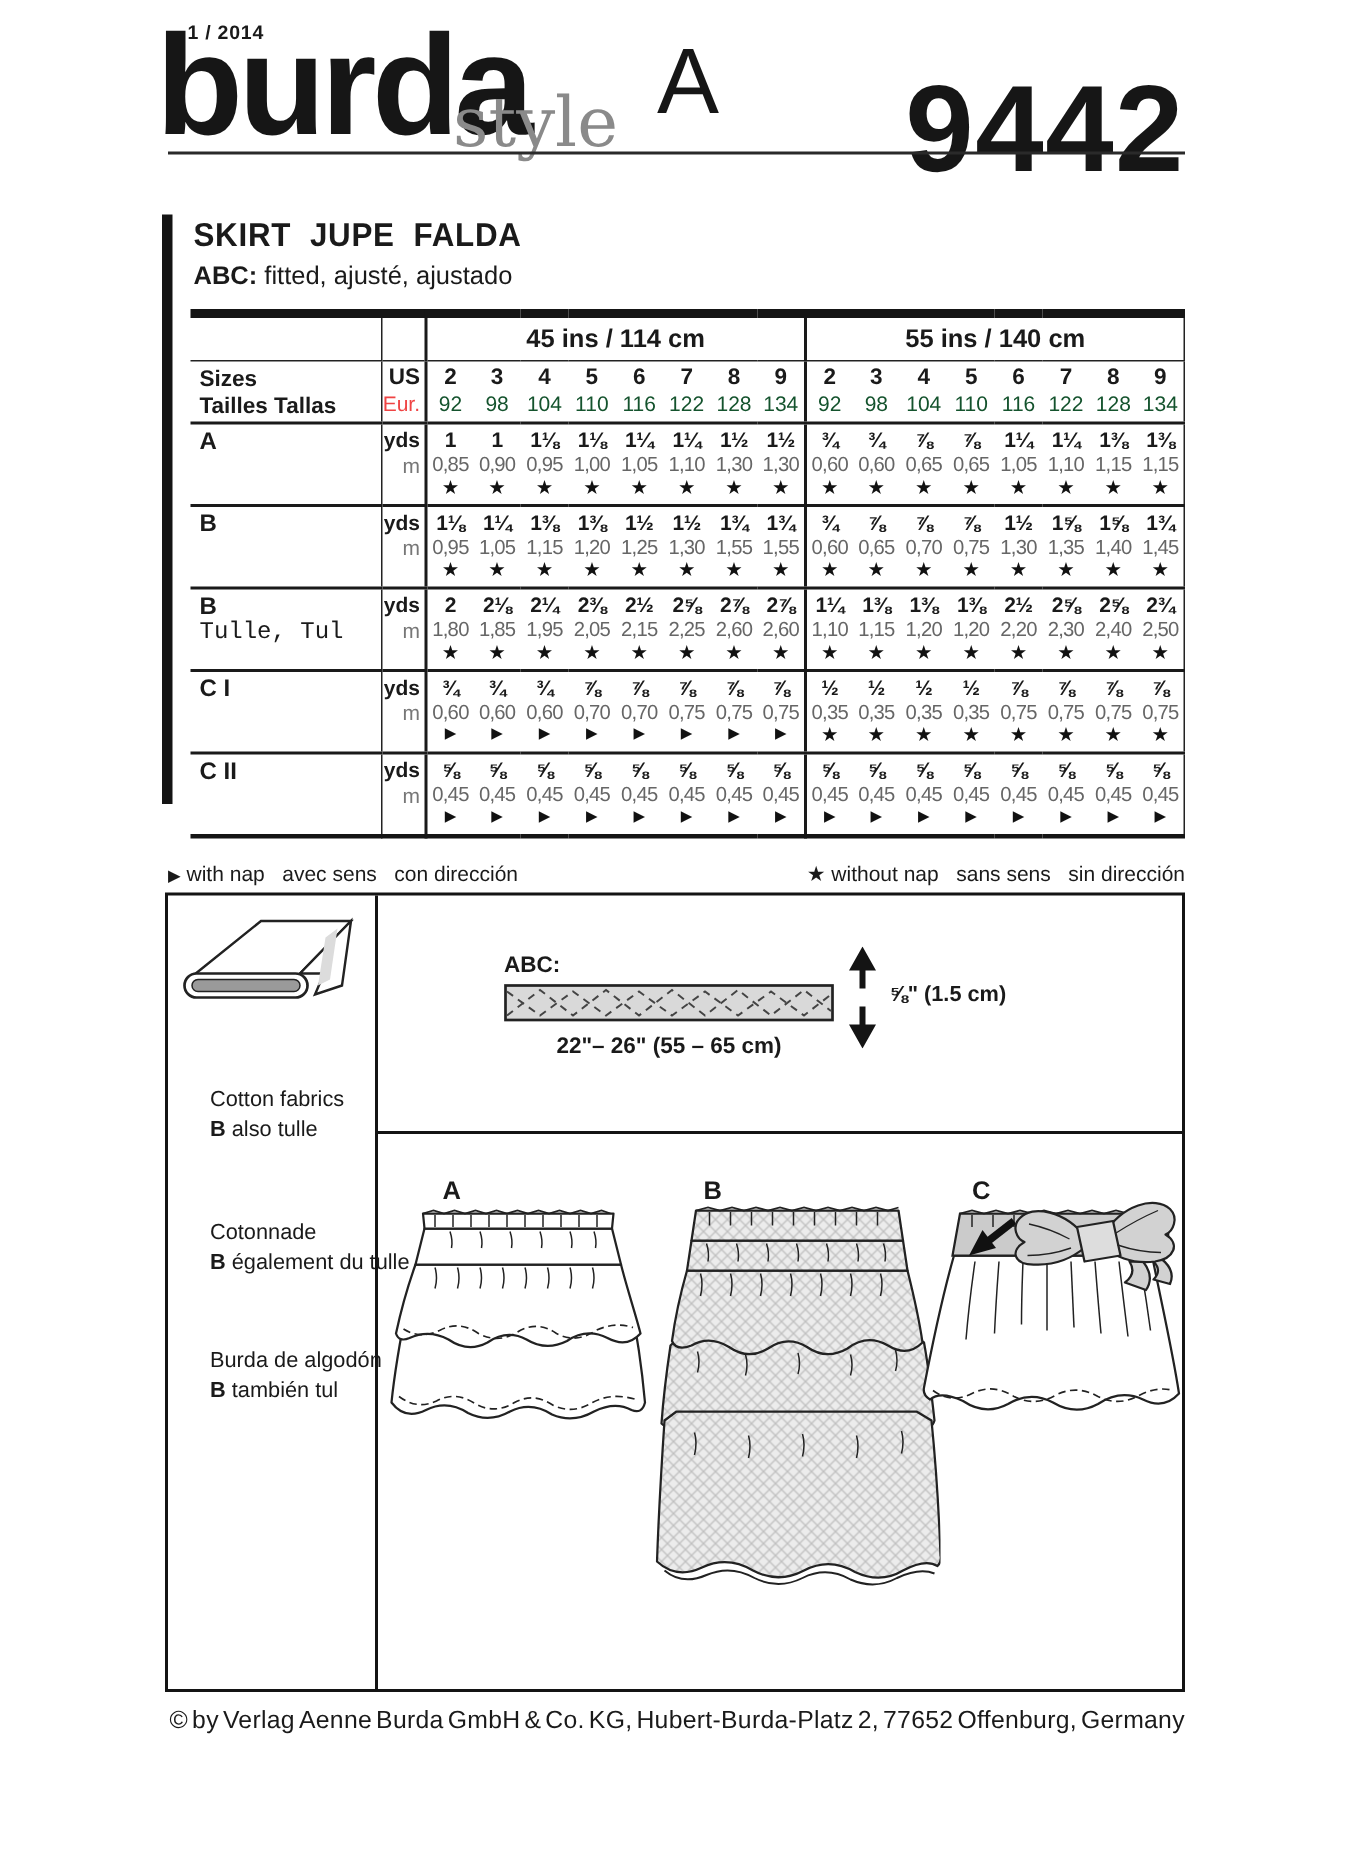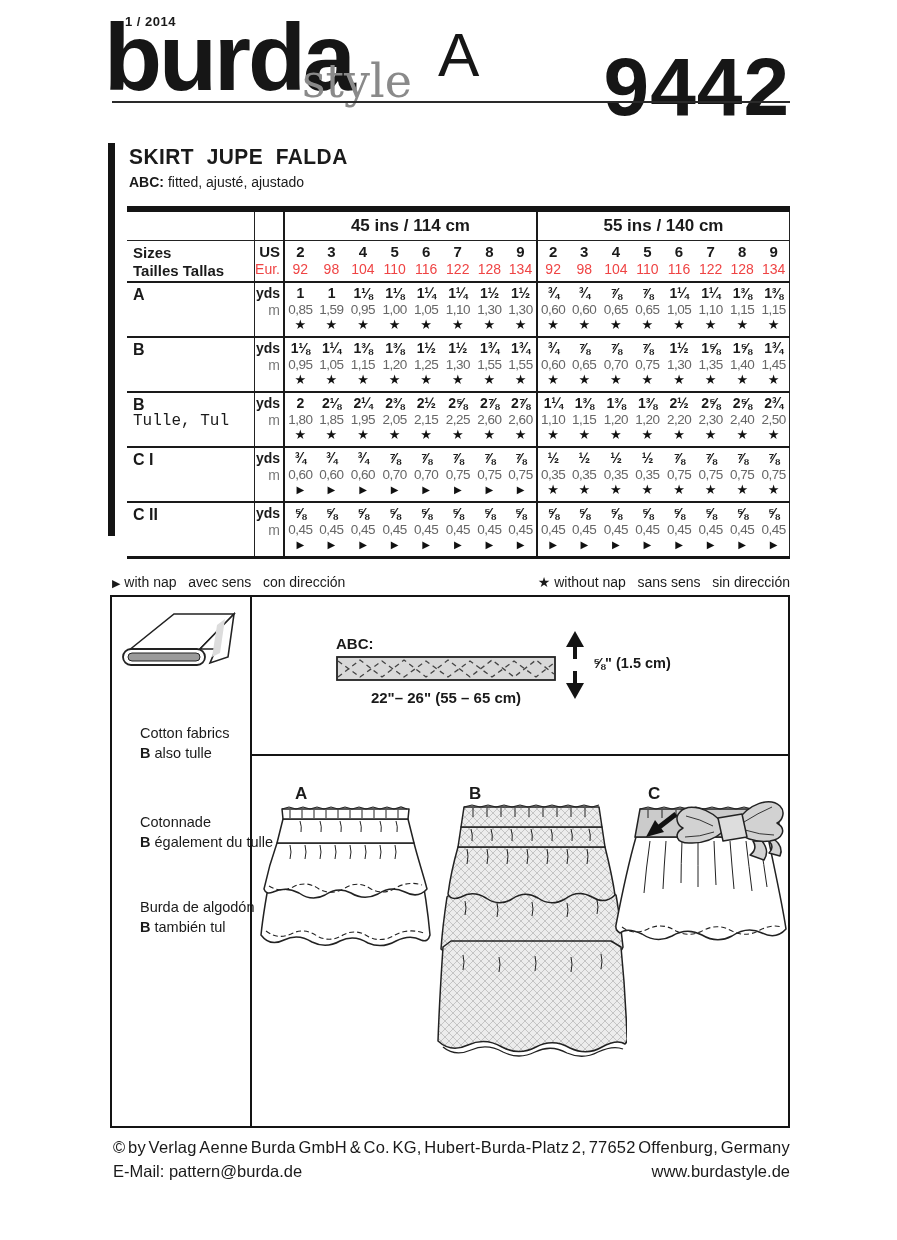--- a/index.html
+++ b/index.html
@@ -12,40 +12,40 @@
   .brand{left:104px;top:10px;font-size:95px;font-weight:bold;letter-spacing:-3px;line-height:95px;color:#161616;}
   .brand-sub{left:302px;top:58px;font-family:"DejaVu Serif",serif;font-size:46px;color:#8a8a8a;line-height:46px;}
   .view-letter{left:438px;top:22px;font-size:62px;line-height:66px;font-weight:400;color:#161616;}
   .pattern-number{right:107px;top:12px;font-size:82px;line-height:86px;font-weight:bold;letter-spacing:1px;color:#161616;margin-top:32px;}
   .header-rule{left:112px;top:101px;width:678px;height:2px;background:#2a2a2a;}
 
   
   .left-bar{left:108px;top:143px;width:7px;height:393px;background:#141414;}
   .garment-title{left:129px;top:144px;font-size:22px;font-weight:bold;letter-spacing:.5px;white-space:pre;
                  transform:scaleX(.95);transform-origin:left top;}
-  .views-line{left:129px;top:174px;font-size:14px;white-space:pre;}
+  .views-line{left:129px;top:174px;font-size:17px;white-space:pre;}
   .views-line b{font-weight:bold;}
 
   
   .table-wrap{left:127px;top:206px;}
   #size-table{border-collapse:collapse;table-layout:fixed;width:663px;
               border-top:6px solid #151515;border-bottom:3px solid #151515;border-right:1.5px solid #222;}
   #size-table td{padding:0;vertical-align:top;text-align:center;overflow:hidden;}
   #size-table tr.hdr1 td{height:25px;border-bottom:1.5px solid #222;}
   #size-table tr.hdr2 td{height:37px;border-bottom:2.5px solid #1a1a1a;}
   #size-table tr.drow td{height:50px;border-bottom:2.5px solid #1a1a1a;}
   .v1{border-left:1.5px solid #222;}
   .v2{border-left:2px solid #1a1a1a;}
   .c-lbl{text-align:left !important;padding:3px 0 0 6px !important;}
   .group-hdr{font-weight:bold;font-size:17px;vertical-align:middle !important;}
   .t-sizes,.t-sizes2{font-weight:bold;font-size:15px;line-height:18px;}
   .u-us{font-weight:bold;font-size:15px;line-height:19px;text-align:right;padding:1px 3px 0 0;}
   .u-eur{color:#ef4444;font-size:14px;line-height:17px;text-align:right;padding-right:3px;}
   .us-size{font-weight:bold;font-size:15px;line-height:19px;padding-top:1px;}
-  .eur-size{color:#ef4444;font-size:14px;line-height:16px;}
+  .eur-size{color:#14532d;font-size:14px;line-height:16px;}
   .row-label{font-weight:bold;font-size:16px;line-height:18px;}
   .row-sublabel{font-size:16px;line-height:14px;font-family:Liberation Mono, monospace;}
   .u-yds{font-weight:bold;font-size:14px;line-height:17px;text-align:right;padding:2px 3px 0 0;}
   .u-m{color:#777;font-size:14px;line-height:16px;text-align:right;padding-right:3px;}
   .v-yds{font-weight:bold;font-size:14px;line-height:17px;padding-top:2px;letter-spacing:-.3px;}
   .v-m{color:#666;font-size:13.5px;line-height:16px;letter-spacing:-.5px;}
   .v-sym{line-height:14px;color:#111;}
   .v-sym.nap{font-size:10px;}
   .v-sym.star{font-size:13px;}
 
@@ -192,21 +192,21 @@
               <div class="u-yds">yds</div>
               <div class="u-m">m</div>
             </td>
             <td class="v2">
               <div class="v-yds">1</div>
               <div class="v-m">0,85</div>
               <div class="v-sym star">★</div>
             </td>
             <td class="">
               <div class="v-yds">1</div>
-              <div class="v-m">1,59</div>
+              <div class="v-m">0,90</div>
               <div class="v-sym star">★</div>
             </td>
             <td class="">
               <div class="v-yds">1⅛</div>
               <div class="v-m">0,95</div>
               <div class="v-sym star">★</div>
             </td>
             <td class="">
               <div class="v-yds">1⅛</div>
               <div class="v-m">1,00</div>
@@ -823,17 +823,13 @@
       <span>GmbH</span>
       <span>&amp;</span>
       <span>Co.</span>
       <span>KG,</span>
       <span>Hubert-Burda-Platz</span>
       <span>2,</span>
       <span>77652</span>
       <span>Offenburg,</span>
       <span>Germany</span>
     </div>
-  <div class="abs footer2">
-    <span>E-Mail: pattern@burda.de</span>
-    <span>www.burdastyle.de</span>
-  </div>
 </div>
 
 </body></html>

